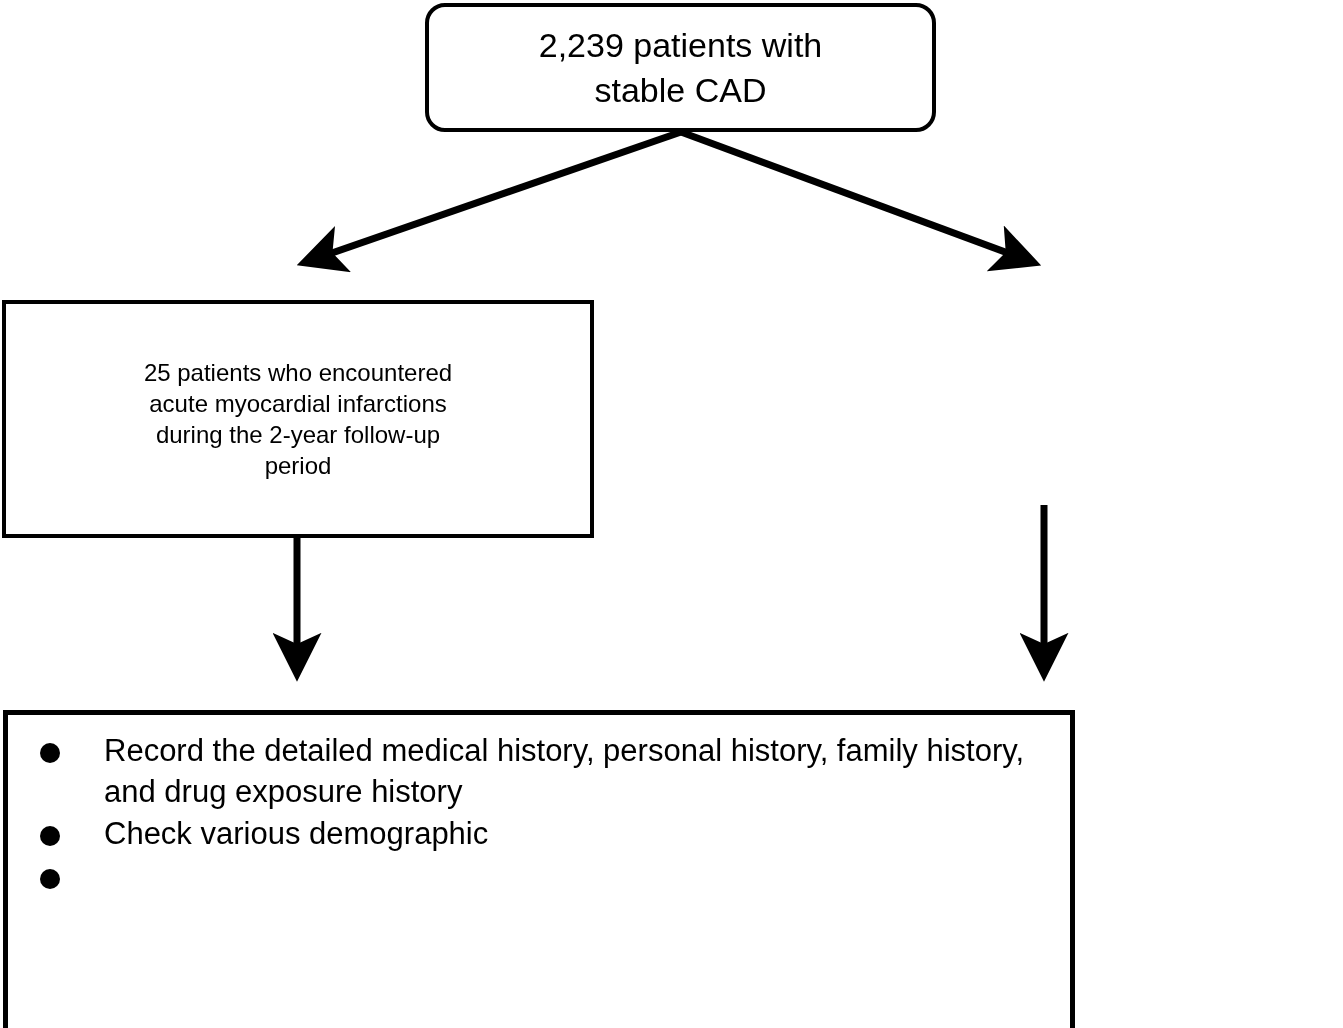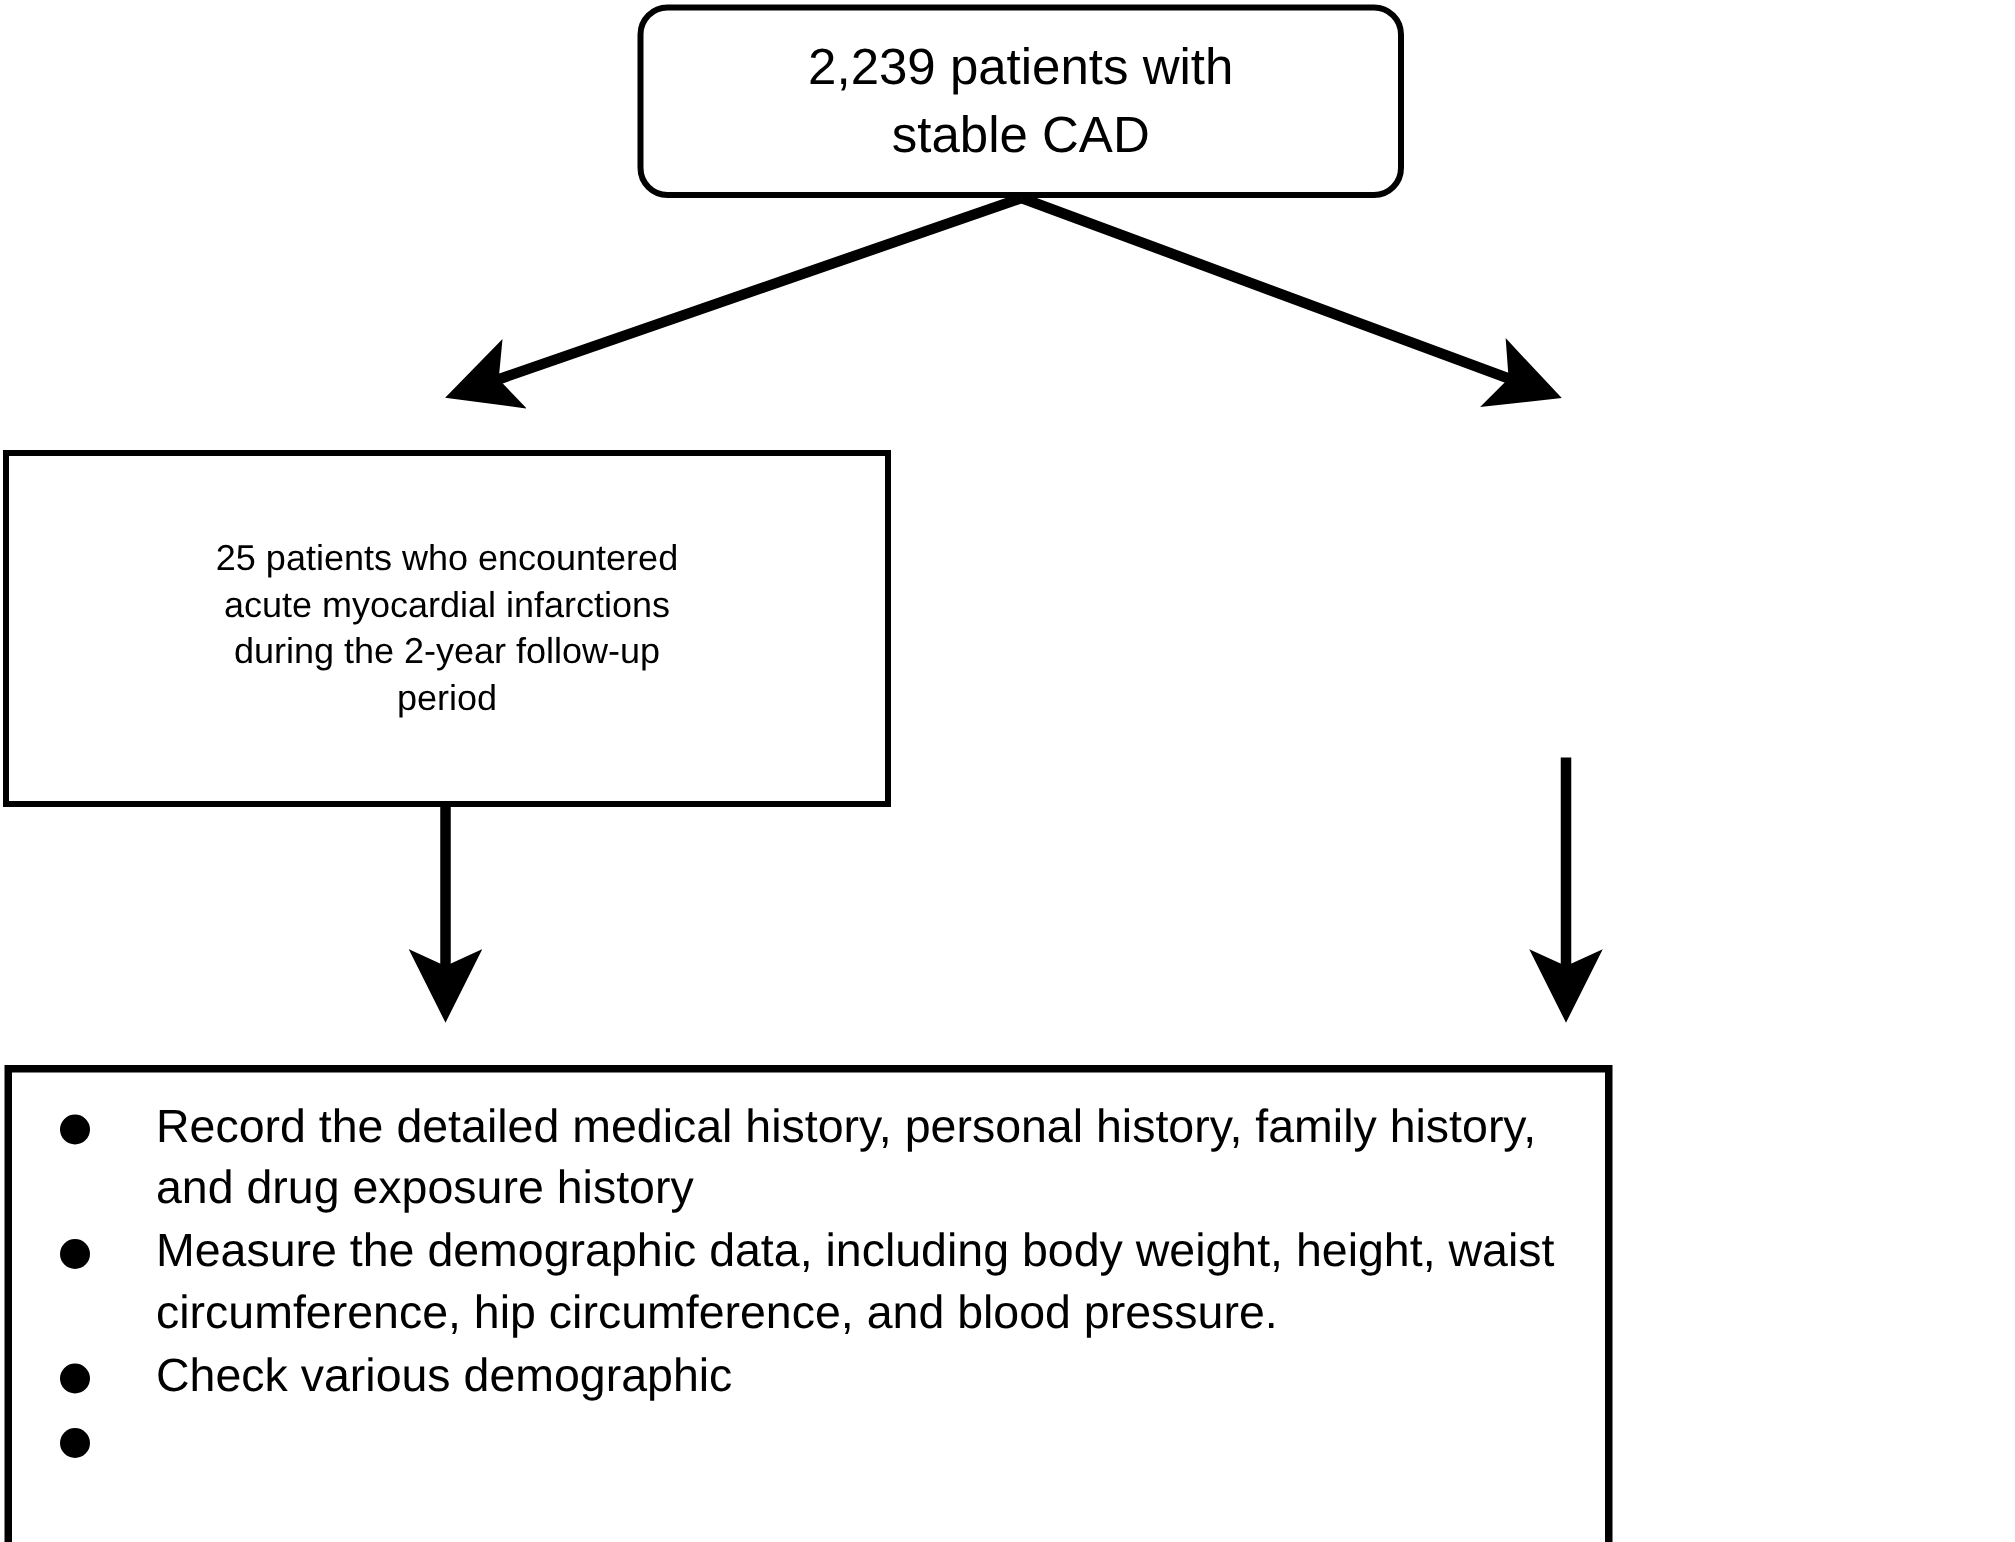--- a/index.html
+++ b/index.html
@@ -146,24 +146,20 @@
 
 
   <div class="node-box" id="box-assessments">
     <ul class="bullet-list">
       <li class="bullet-item">
         <span class="bullet-marker"></span>
         <span class="bullet-text">Record the detailed medical history, personal history, family history, and drug exposure history</span>
       </li>
       <li class="bullet-item">
         <span class="bullet-marker"></span>
-        <span class="bullet-text">Measure the demographic data, including body weight, height, waist circumference, hip circumference, and blood pressure.</span>
-      </li>
-      <li class="bullet-item">
-        <span class="bullet-marker"></span>
         <span class="bullet-text">Check various demographic</span>
       </li>
       <li class="bullet-item">
         <span class="bullet-marker"></span>
       </li>
     </ul>
   </div>
 
 </div>
 

